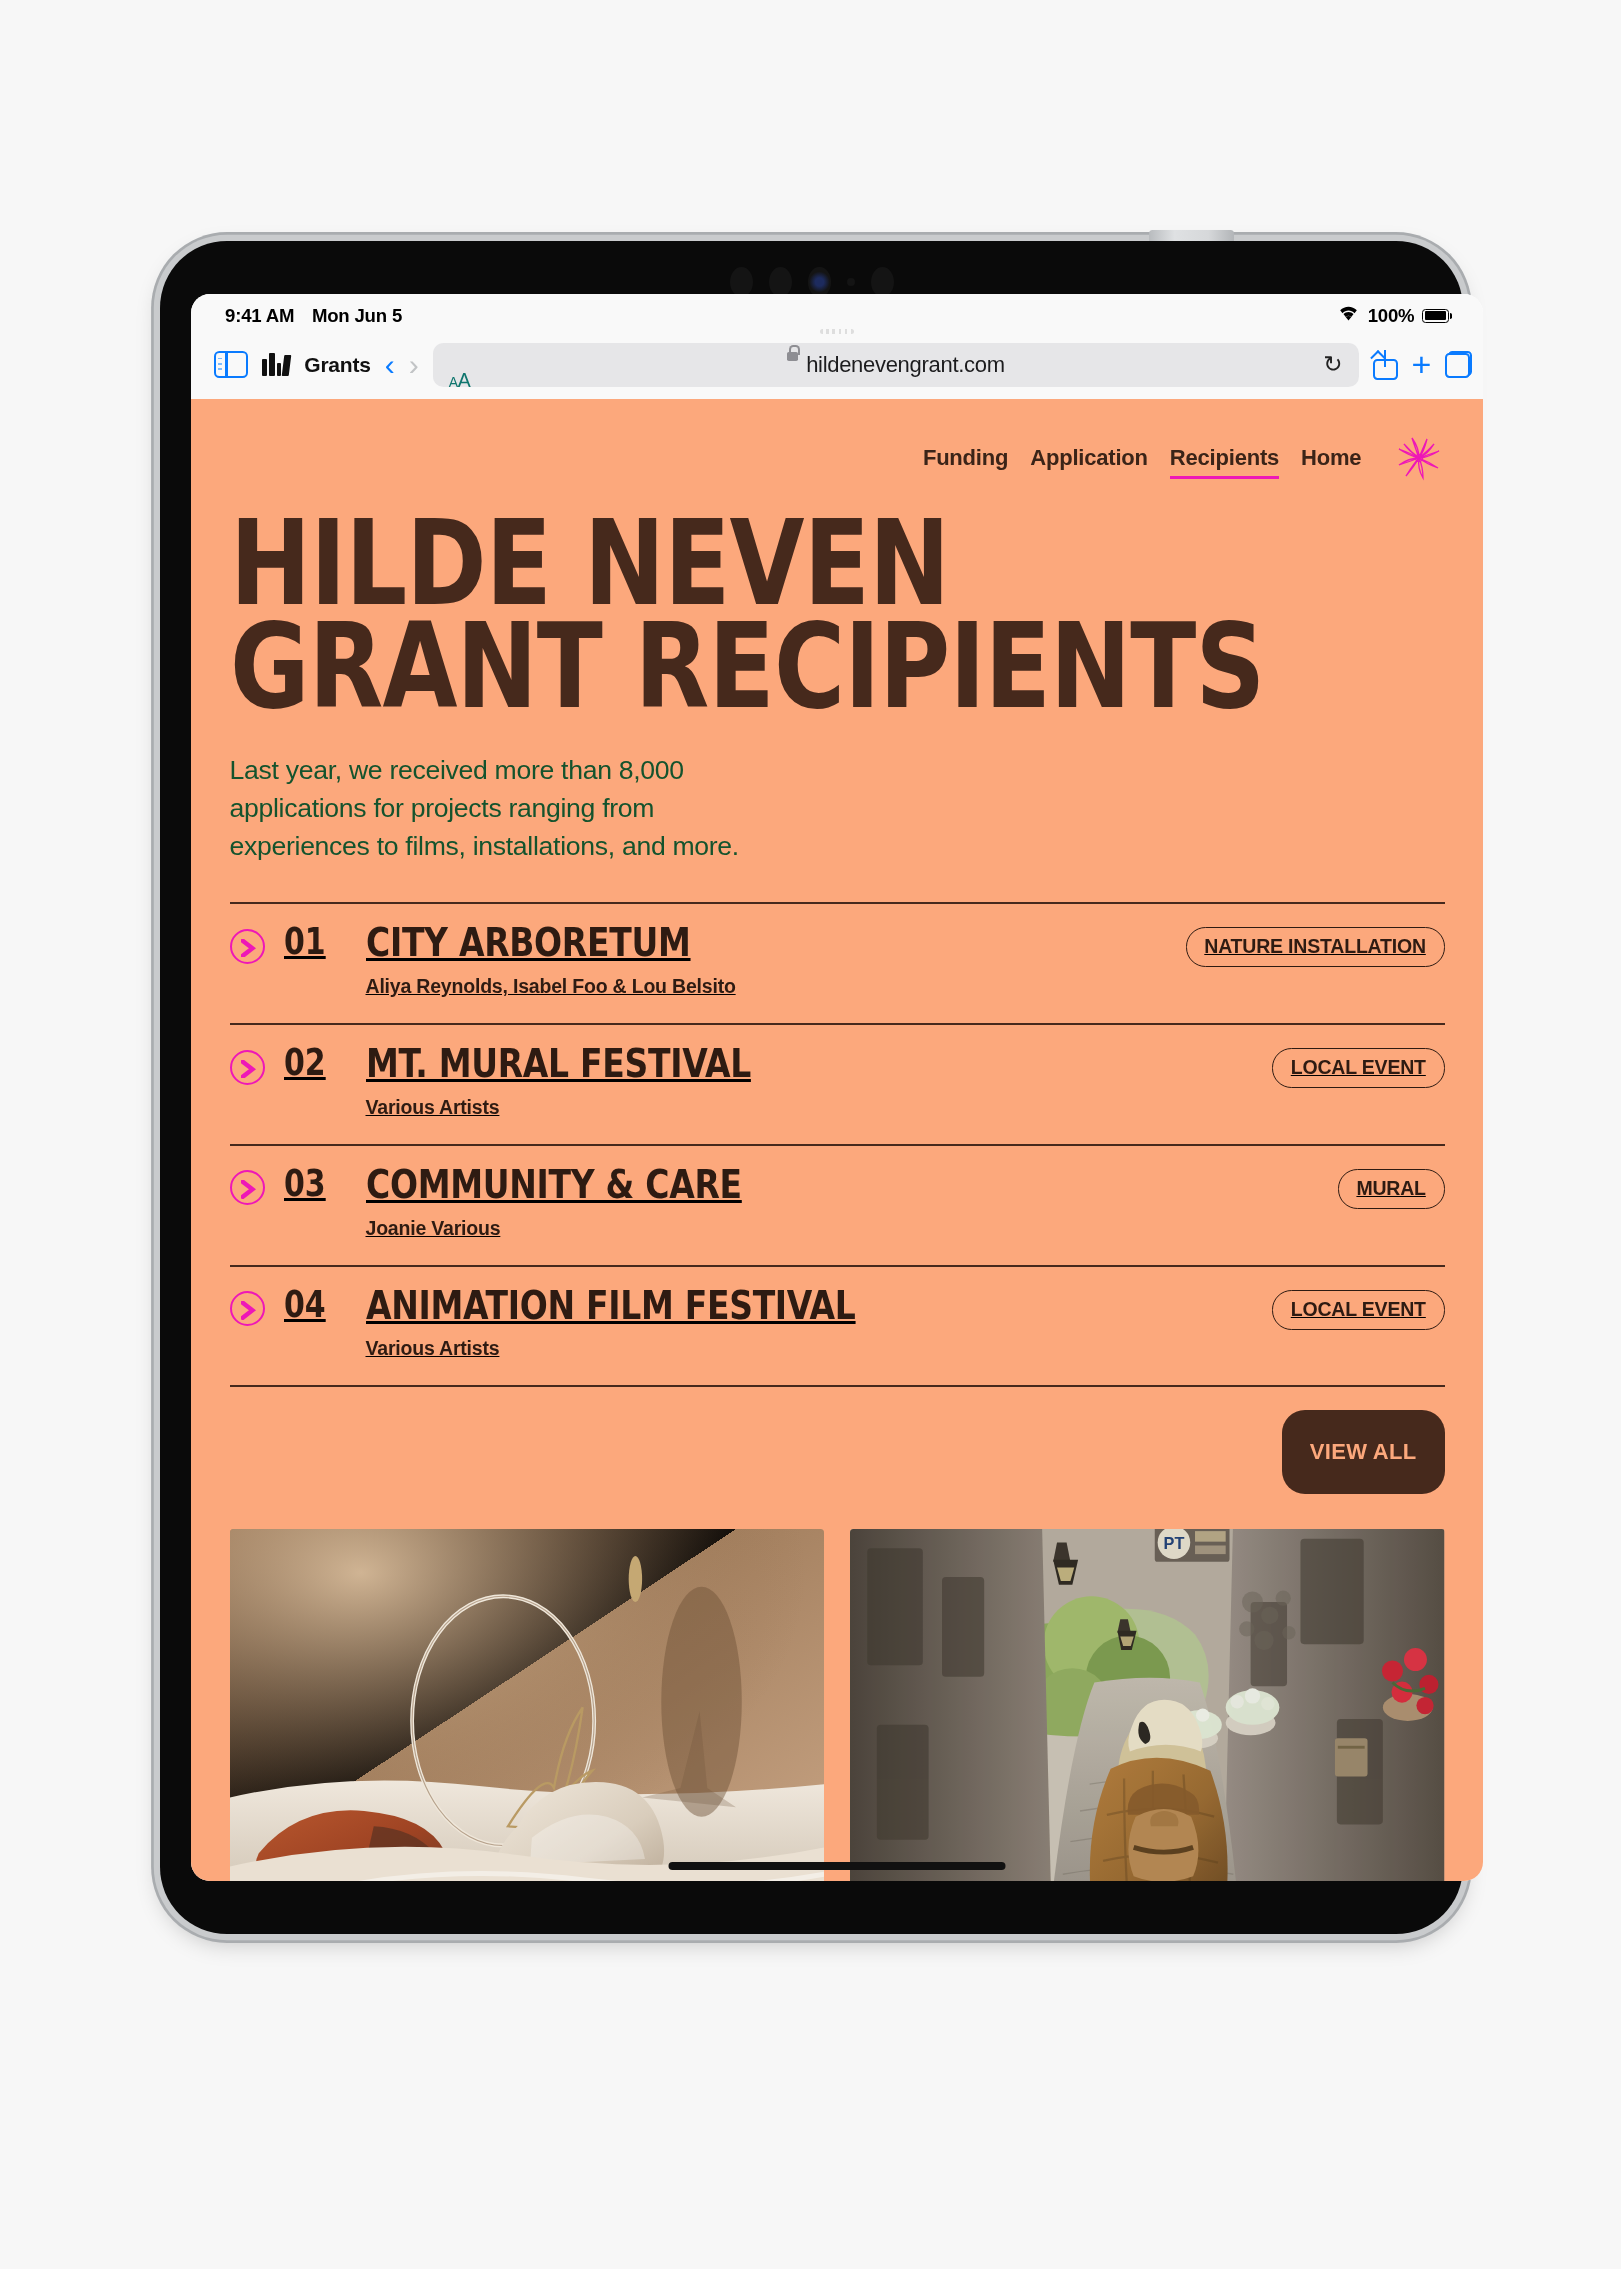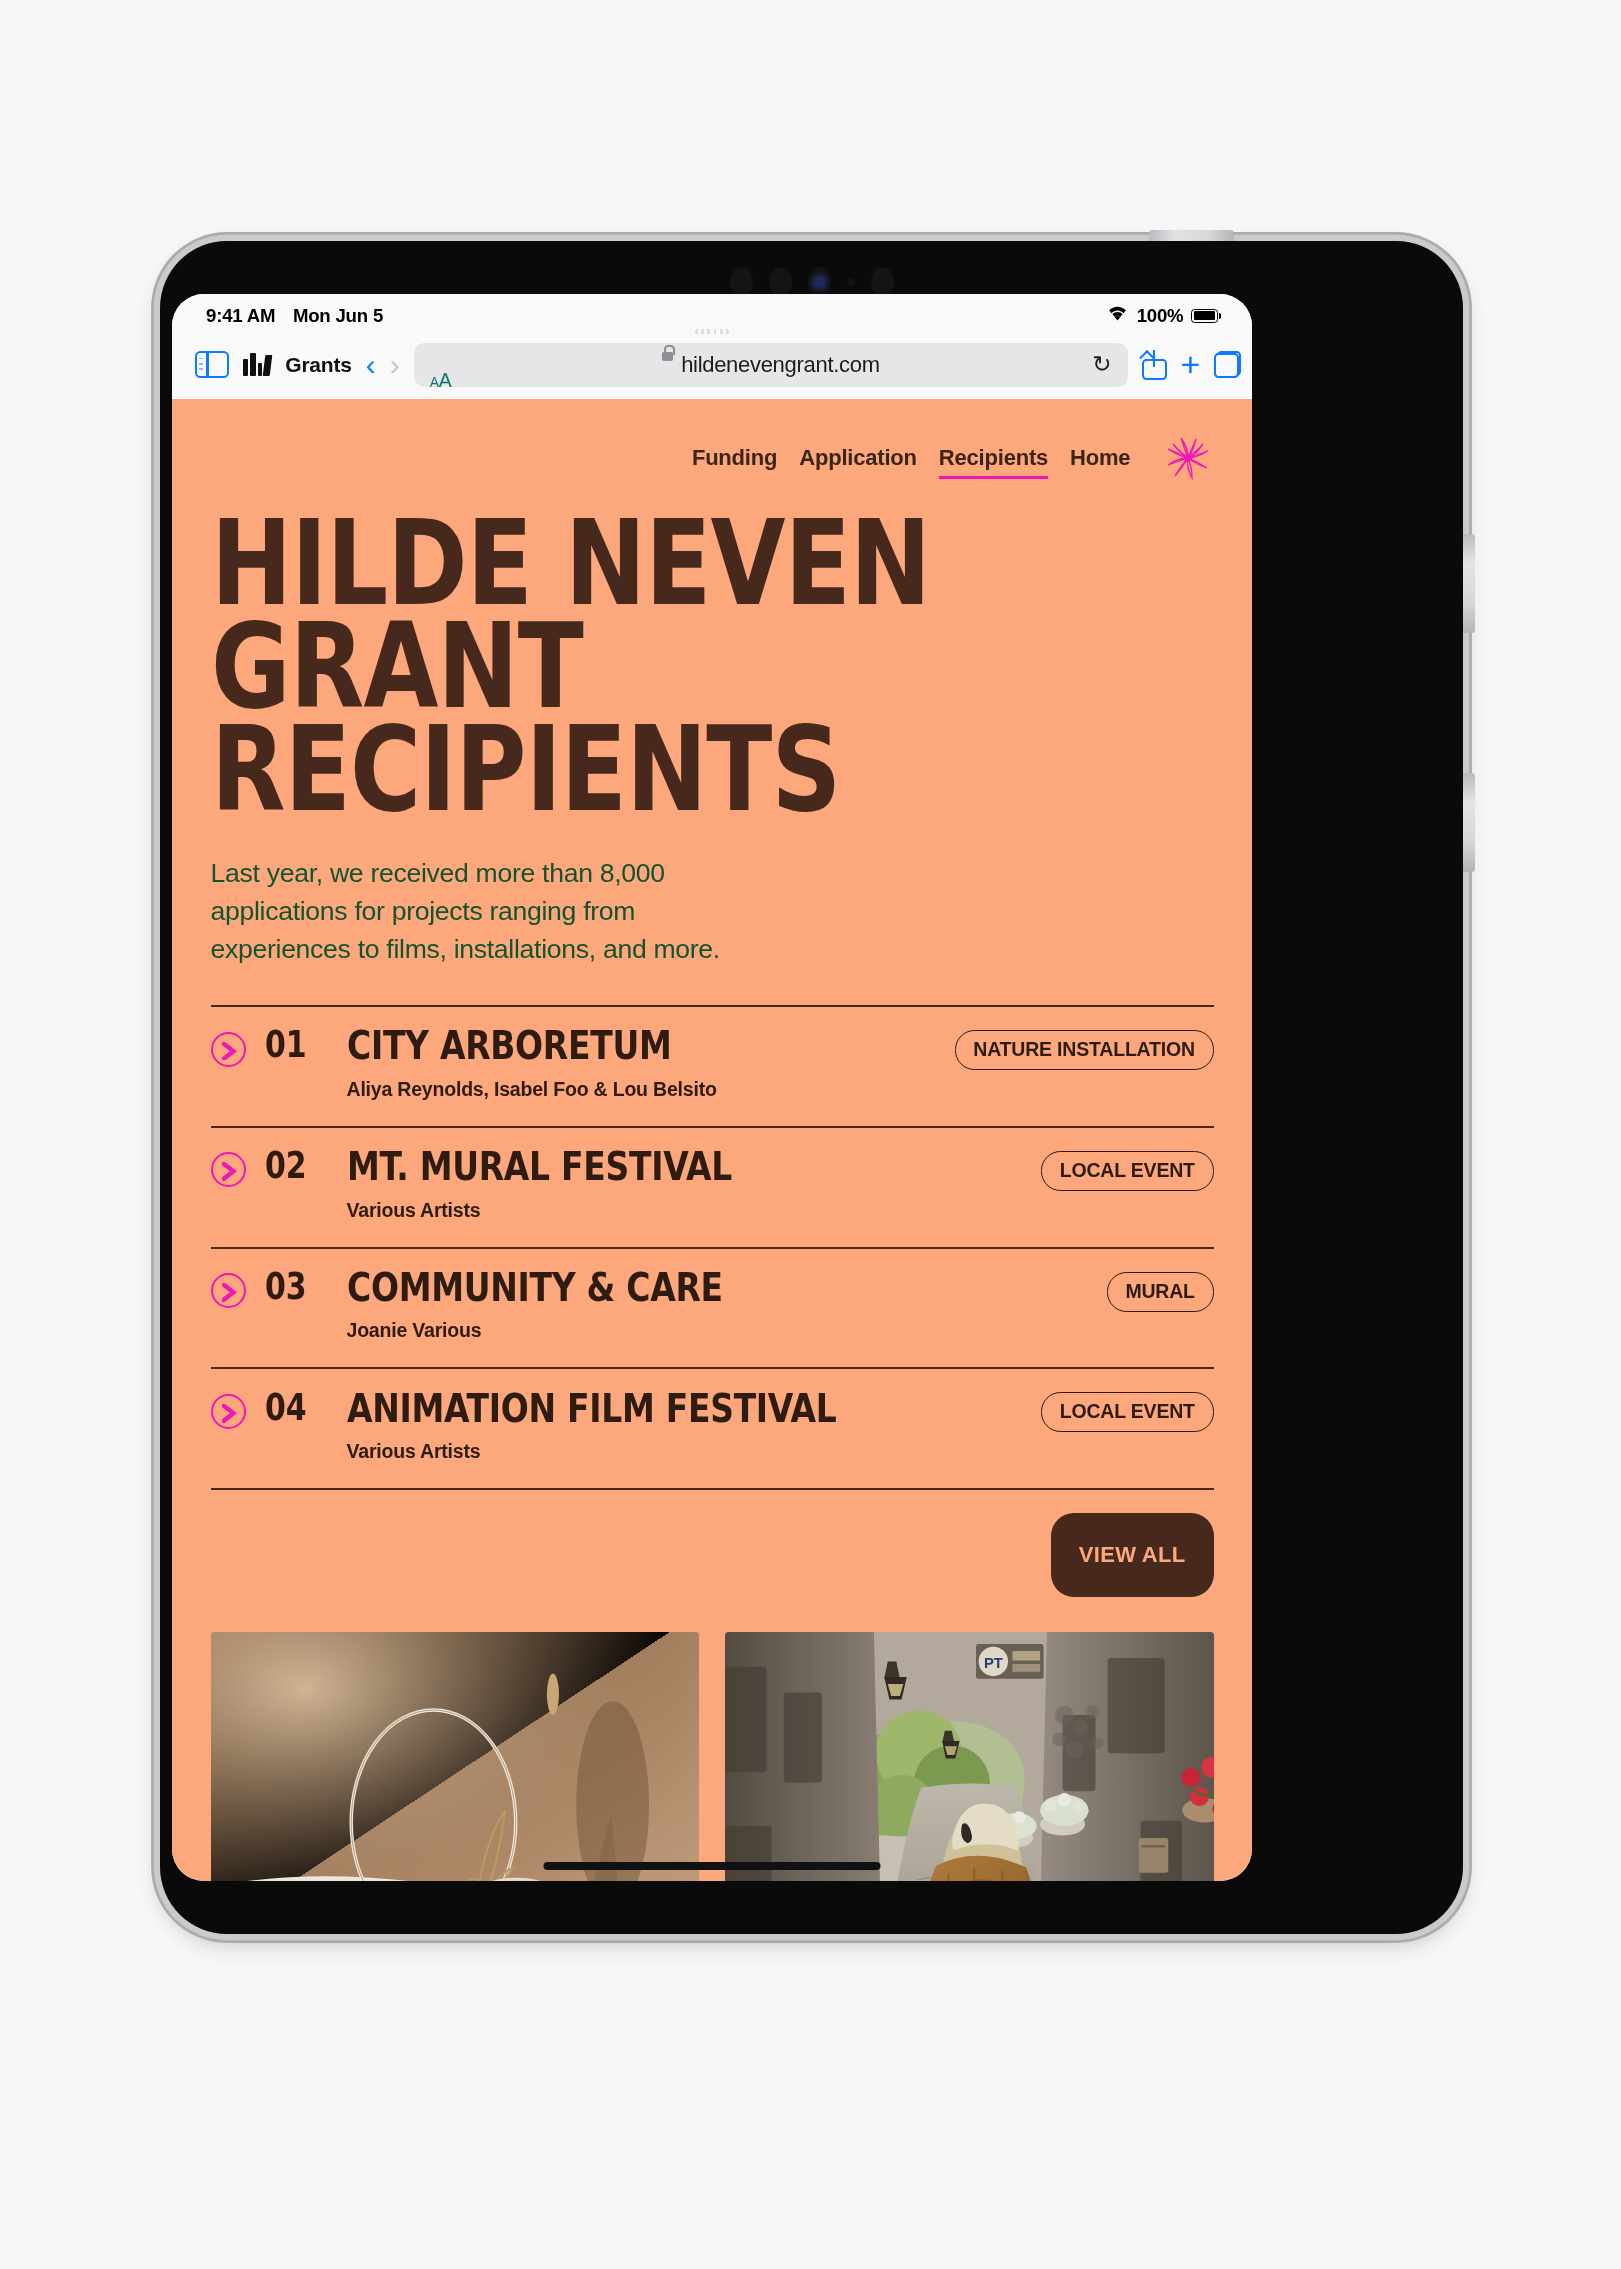--- a/index.html
+++ b/index.html
@@ -48,23 +48,23 @@
   .sensors i{ display:block; background:#141414; border-radius:50%; }
   .s1{ width:23px; height:30px; }
   .s2{ width:23px; height:30px; }
   .s3{ width:23px; height:30px; background:radial-gradient(circle at 50% 50%,#1d2b5e 0 22%,#141414 55%) !important; }
   .s4{ width:8px;  height:8px; }
   .s5{ width:23px; height:30px; }
 
   
   .screen{
     position:absolute;
-    left:12px; top:53px;
-    width:1080px; height:1587px;
-    border-radius:32px;
+    left:31px; top:53px;
+    width:1292px; height:1587px;
+    border-radius:19px;
     overflow:hidden;
     background:#fff;
   }
 
   
   .statusbar{
     height:43px; background:#f9f9f9;
     display:flex; align-items:center; justify-content:space-between;
     padding:0 34px; font-size:18.6px; font-weight:700; color:#000;
     letter-spacing:-0.2px; position:relative;
@@ -175,21 +175,21 @@
     margin:21px 0 0 3.5px;
     white-space:pre-line;
   }
   .lede{
     margin:32px 0 0 3.5px;
     font-size:26.6px; line-height:1.43; color:#14532d; font-weight:500;
     letter-spacing:-0.3px; white-space:pre-line; max-width:638px;
   }
 
   
-  .list{ margin:37px 3.5px 0 3.5px; }
+  .list{ margin:37px 3.5px 0 3.5px;text-decoration:underline; }
   .row{
     display:flex; align-items:flex-start;
     border-top:2.2px solid #46291c;
     padding:19.5px 0 25px 0;
     position:relative;
   }
   .arrow{
     width:35px; height:35px; border:2.2px solid #ee17b7; border-radius:50%;
     flex:none; margin-top:5.3px; position:relative;
   }

